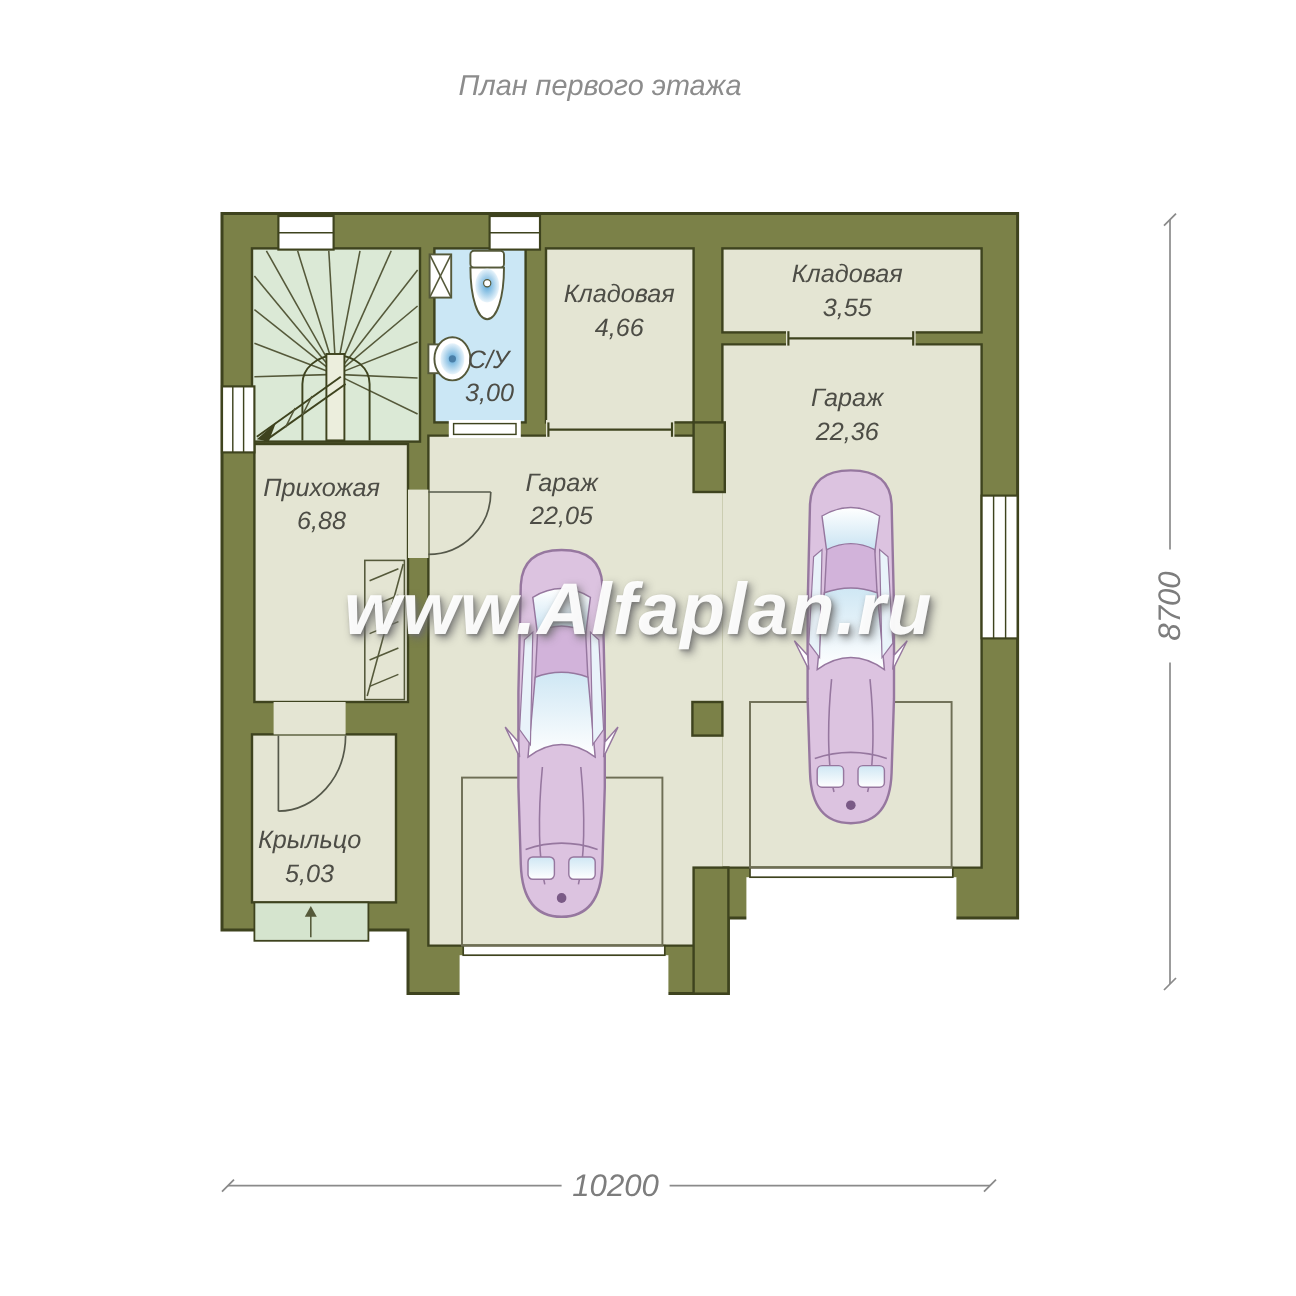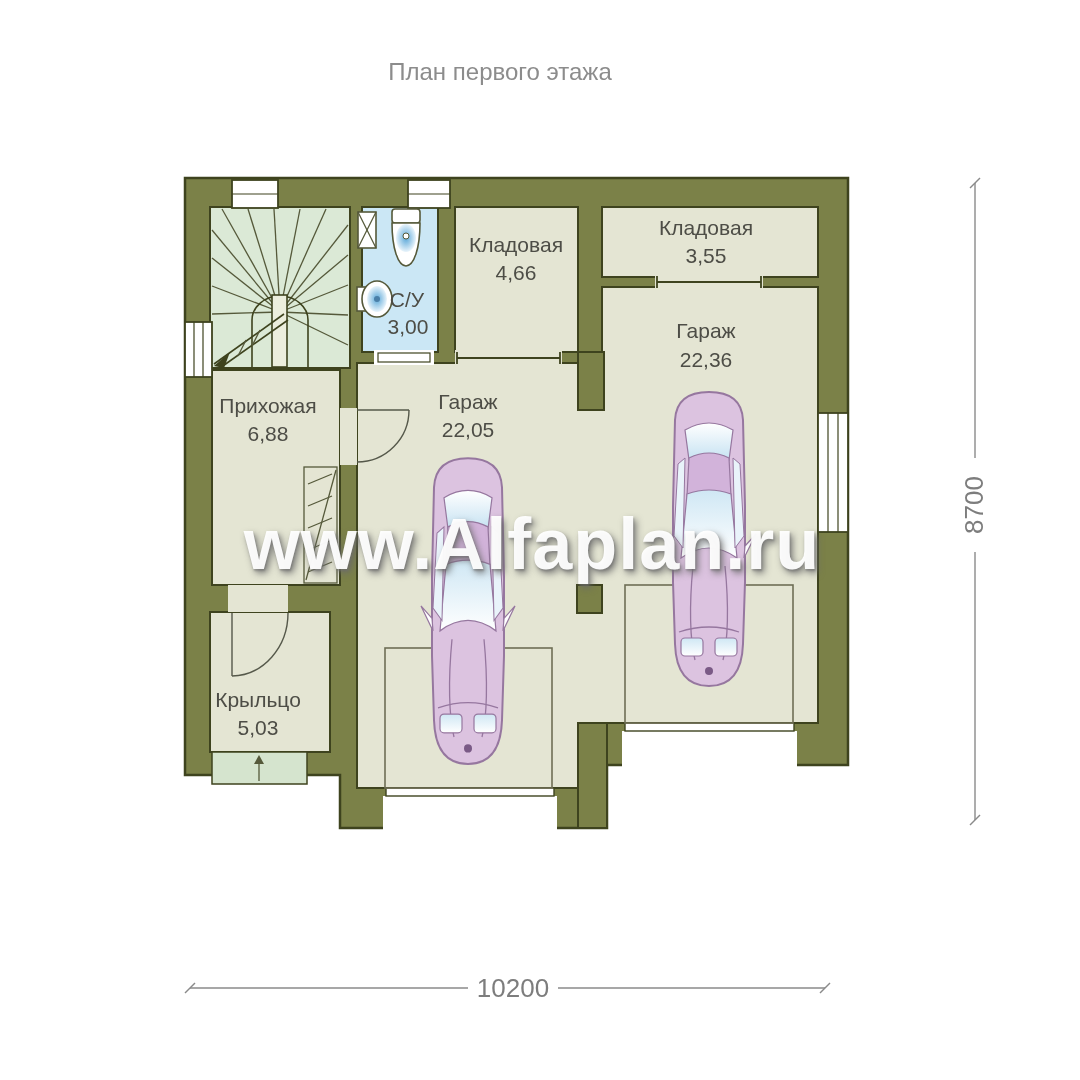--- a/index.html
+++ b/index.html
@@ -1,22 +1,22 @@
 <!DOCTYPE html>
 <html><head>
 <meta charset="utf-8">
 <style>
   html,body{margin:0;padding:0;background:#ffffff;}
   #canvas{position:relative;width:1080px;height:1080px;background:#ffffff;overflow:hidden;
-          font-family:"Liberation Sans","DejaVu Sans",sans-serif;}
+          font-family:"Liberation Sans","DejaVu Sans",sans-serif;font-style:italic;}
   #plan-svg{position:absolute;left:0;top:0;}
   .page-title{position:absolute;left:500px;top:58px;transform:translateX(-50%);
               font-size:24px;color:#8c8c8c;white-space:nowrap;}
-  .watermark{position:absolute;left:532px;top:503px;transform:translateX(-50%);
-             font-size:72px;font-weight:bold;letter-spacing:1px;white-space:nowrap;
+  .watermark{position:absolute;left:532px;top:472px;transform:translateX(-50%);
+             font-size:61px;font-weight:bold;letter-spacing:1px;white-space:nowrap;
              color:rgba(255,255,255,0.95);
              text-shadow:3px 4px 7px rgba(105,105,105,0.85), 1px 2px 2px rgba(120,120,120,0.5);
              pointer-events:none;z-index:5;}
   .wall{fill:#7b8148;stroke:#3e431e;stroke-width:2.5;}
   .wall-seg{fill:#7b8148;stroke:#3e431e;stroke-width:2;}
   .floor{fill:#e4e5d3;stroke:#3e431e;stroke-width:2;}
   .floor-nostroke{fill:#e4e5d3;}
   .floor-edge{fill:none;stroke:#3e431e;stroke-width:2;}
   .stairs-floor{fill:#dbe9d6;stroke:#3e431e;stroke-width:2;}
   .bath-floor{fill:#cbe7f5;stroke:#3e431e;stroke-width:2;}

